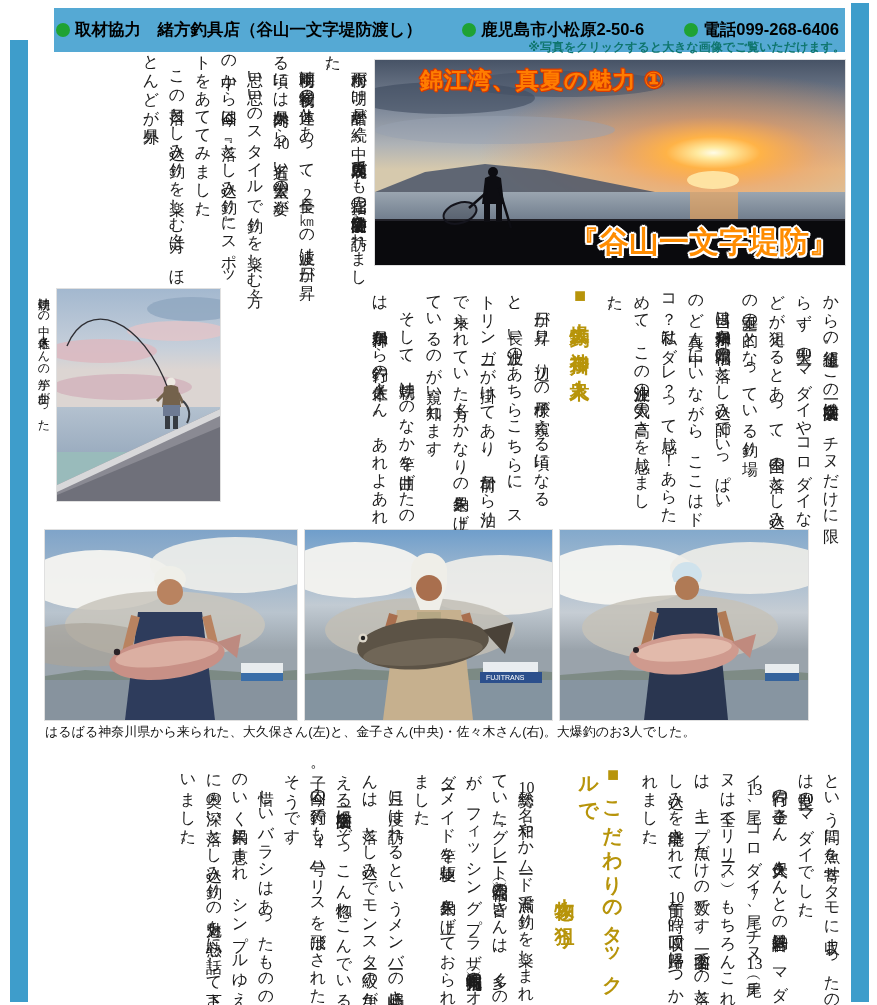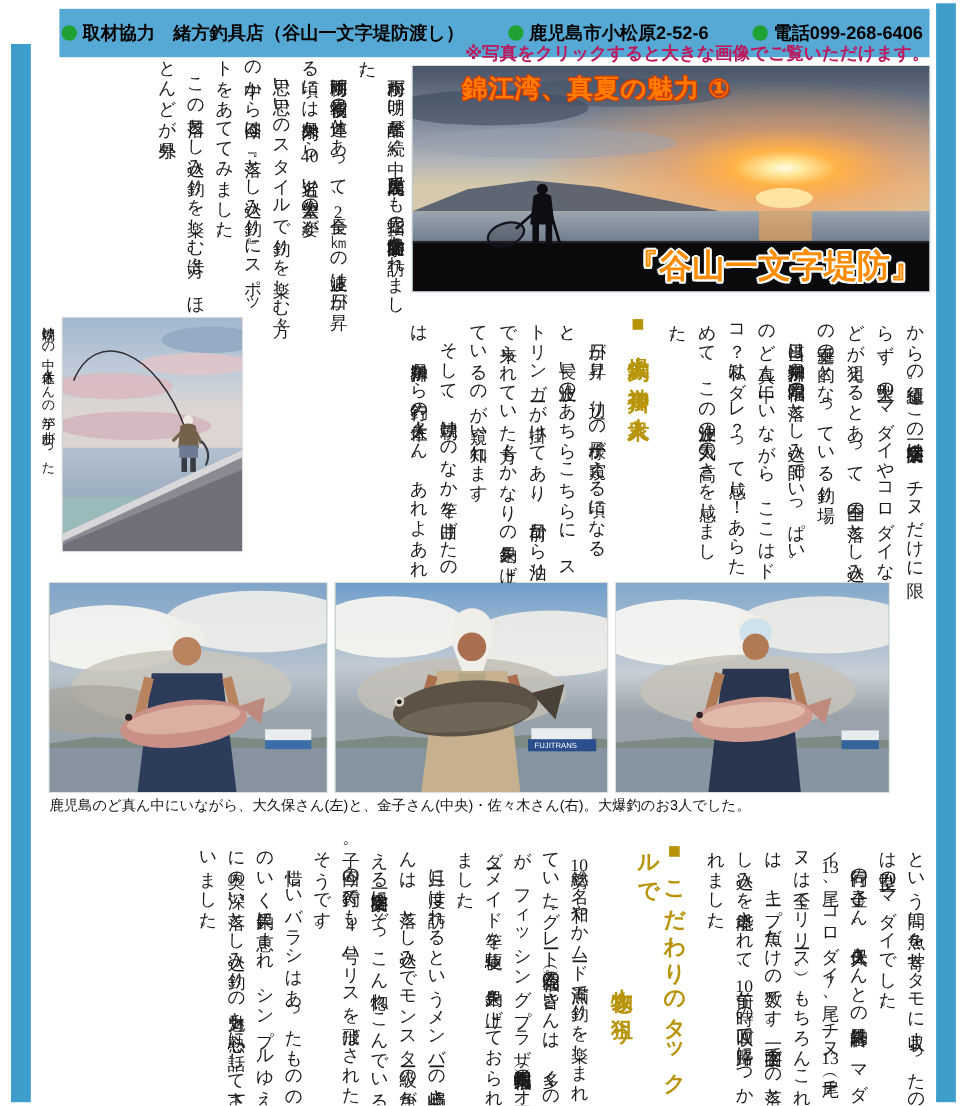--- a/index.html
+++ b/index.html
@@ -7,21 +7,21 @@
         font-family:"Liberation Sans","DejaVu Sans",sans-serif;}
   
   .vbar{position:absolute;width:18px;background:#3E9DCB;}
   .vbar.left{left:10px;top:40px;height:962px;}
   .vbar.right{left:851px;top:3px;height:999px;}
   
   .header-bar{position:absolute;left:54px;top:8px;width:791px;height:44px;background:#55A9D4;
               display:flex;align-items:center;justify-content:space-between;padding:0 6px 0 2px;box-sizing:border-box;}
   .header-item{display:flex;align-items:center;font-weight:bold;font-size:16.5px;color:#000;white-space:nowrap;}
   .bullet{display:inline-block;width:14px;height:14px;border-radius:50%;background:#1FA233;margin-right:5px;flex:0 0 auto;}
-  .note{position:absolute;right:32px;top:39px;font-size:16px;font-weight:bold;color:#be185d;}
+  .note{position:absolute;right:32px;top:39px;font-size:12px;font-weight:bold;color:#0f766e;}
   
   .vtext{writing-mode:vertical-rl;text-orientation:mixed;
          font-family:"Liberation Serif","DejaVu Serif",serif;color:#1b1b1b;}
   .vtext p{margin:0;padding:0;}
   .tcy{text-combine-upright:all;}
   .intro{position:absolute;left:32px;top:44px;width:340px;height:240px;font-size:16px;line-height:26px;}
   .mid-flow{position:absolute;left:228px;top:284px;width:617px;height:248px;font-size:16px;line-height:27px;}
   .bottom-flow{position:absolute;left:40px;top:763px;width:805px;height:242px;font-size:16px;line-height:26px;}
   .vheading{writing-mode:vertical-rl;font-family:"Liberation Sans","DejaVu Sans",sans-serif;
             font-weight:bold;color:#B7940A;font-size:20px;line-height:24px;letter-spacing:2px;}
@@ -58,21 +58,21 @@
   <div class="vbar left"></div>
   <div class="vbar right"></div>
 
   <div class="header-bar">
     <span class="header-item">
       <span class="bullet"></span>
       <span>取材協力　緒方釣具店（谷山一文字堤防渡し）</span>
     </span>
     <span class="header-item">
       <span class="bullet"></span>
-      <span>鹿児島市小松原2-52-6</span>
+      <span>鹿児島市小松原2-50-6</span>
     </span>
     <span class="header-item">
       <span class="bullet"></span>
       <span>電話099-268-6406</span>
     </span>
   </div>
 
   <div class="note">※写真をクリックすると大きな画像でご覧いただけます。</div>
 
   <div class="intro vtext">
@@ -271,21 +271,21 @@
         <rect x="90" y="82" width="9" height="38" fill="#b07a55" transform="rotate(15 94 82)"></rect>
         <rect x="157" y="82" width="9" height="36" fill="#b07a55" transform="rotate(-15 161 82)"></rect>
         <ellipse cx="124" cy="124" rx="55" ry="20" fill="#cf9a8e" transform="rotate(-5 124 124)"></ellipse>
         <ellipse cx="124" cy="120" rx="48" ry="11" fill="#e8c4b4" opacity="0.75" transform="rotate(-5 124 120)"></ellipse>
         <polygon points="172,112 196,104 190,128" fill="#c08a7e"></polygon>
         <circle cx="76" cy="120" r="3" fill="#2a2328"></circle>
       </g>
     </svg>
   </div>
 
-  <div class="trio-cap">鹿児島のど真ん中にいながら、大久保さん(左)と、金子さん(中央)・佐々木さん(右)。大爆釣のお3人でした。</div>
+  <div class="trio-cap">はるばる神奈川県から来られた、大久保さん(左)と、金子さん(中央)・佐々木さん(右)。大爆釣のお3人でした。</div>
 
   <div class="bottom-flow vtext">
     <div class="vblock">
       <p>という間に魚を寄せタモに収まったのは良型のマダイでした。</p>
       <p>　同行の金子さん、大久保さんとの合計釣果は、マダイ<span class="tcy">13</span>尾、コロダイ<span class="tcy">7</span>尾、チヌ<span class="tcy">13</span>尾（チヌは全てリリース）。もちろんこれは、キープ魚だけの数です。谷山一文字での落とし込みを堪能されて、午前<span class="tcy">10</span>時の回収で帰路につかれました。</p>
     </div>
     <div class="vheading">
       <div>■こだわりのタックルで</div>
       <div class="indent2">大物を狙う</div>
     </div>

